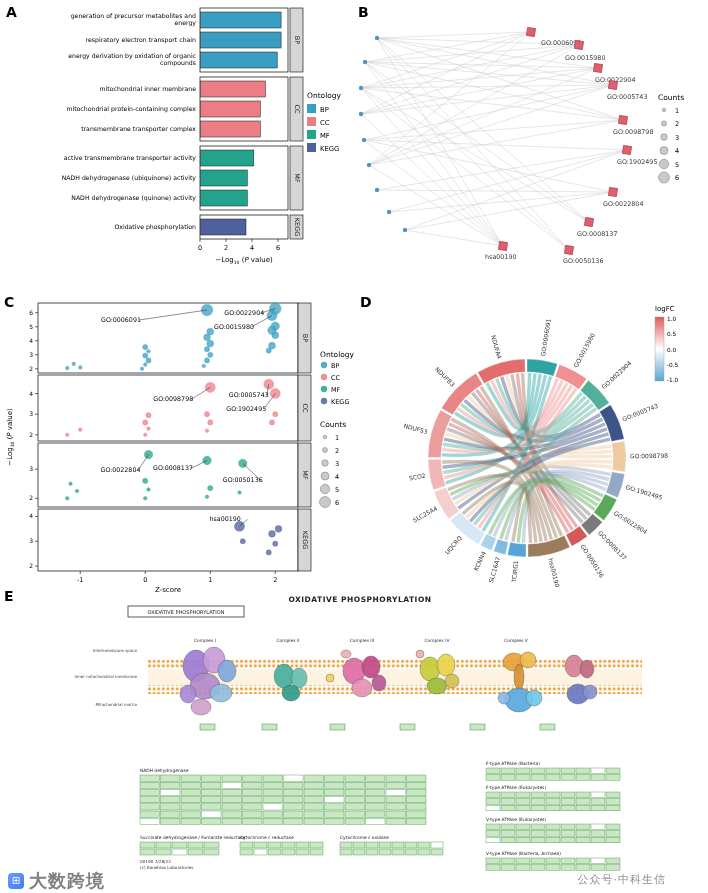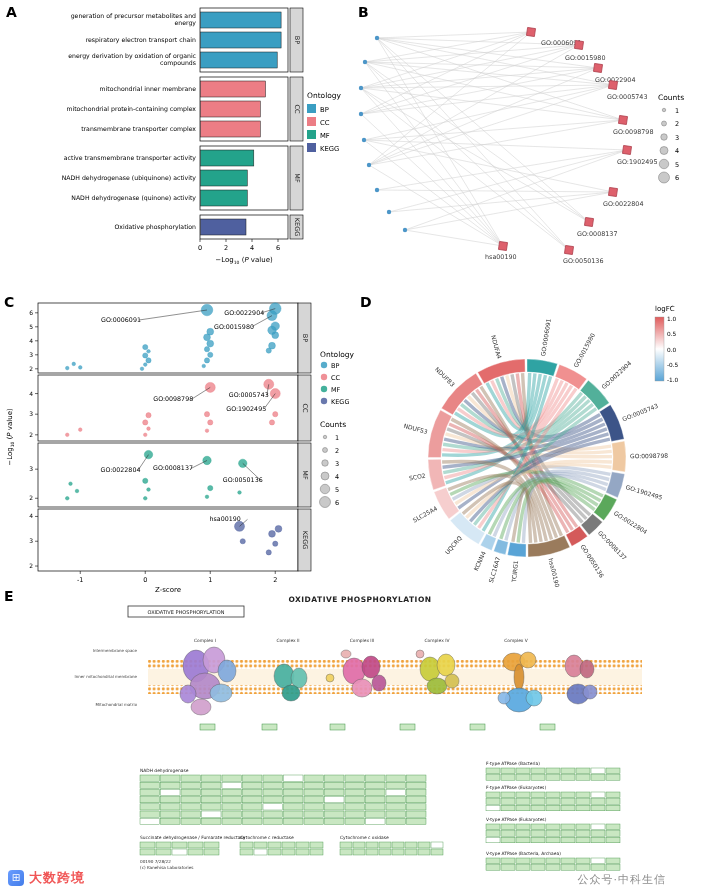--- a/index.html
+++ b/index.html
@@ -3,21 +3,21 @@
 <meta charset="utf-8">
 <style>
   html,body{margin:0;padding:0;background:#fff;}
   #figure{position:relative;width:708px;height:893px;background:#fff;
           font-family:"DejaVu Sans","Liberation Sans",sans-serif;overflow:hidden;}
   .panel-letter{position:absolute;font-size:14px;font-weight:bold;color:#000;}
   svg{position:absolute;overflow:visible;}
   #wm-left{position:absolute;left:8px;top:869px;display:flex;align-items:center;gap:5px;opacity:.9;}
   #wm-left .wm-icon{width:16px;height:16px;border-radius:4px;background:linear-gradient(135deg,#5a93ff,#2f6fe8);
                     color:#fff;font-size:10px;line-height:16px;text-align:center;}
-  #wm-left .wm-text{font-size:13px;font-weight:bold;color:#ef4444;letter-spacing:1px;}
+  #wm-left .wm-text{font-size:18px;font-weight:bold;color:#737373;letter-spacing:1px;}
   #wm-right{position:absolute;right:42px;top:872px;font-size:11px;color:#8d8d8d;letter-spacing:1px;}
 </style>
 </head>
 <body>
 
 <div id="figure">
   <div class="panel-letter" style="left:6px;top:4px">A</div>
   <div class="panel-letter" style="left:358px;top:4px">B</div>
   <div class="panel-letter" style="left:4px;top:294px">C</div>
   <div class="panel-letter" style="left:360px;top:294px">D</div>

